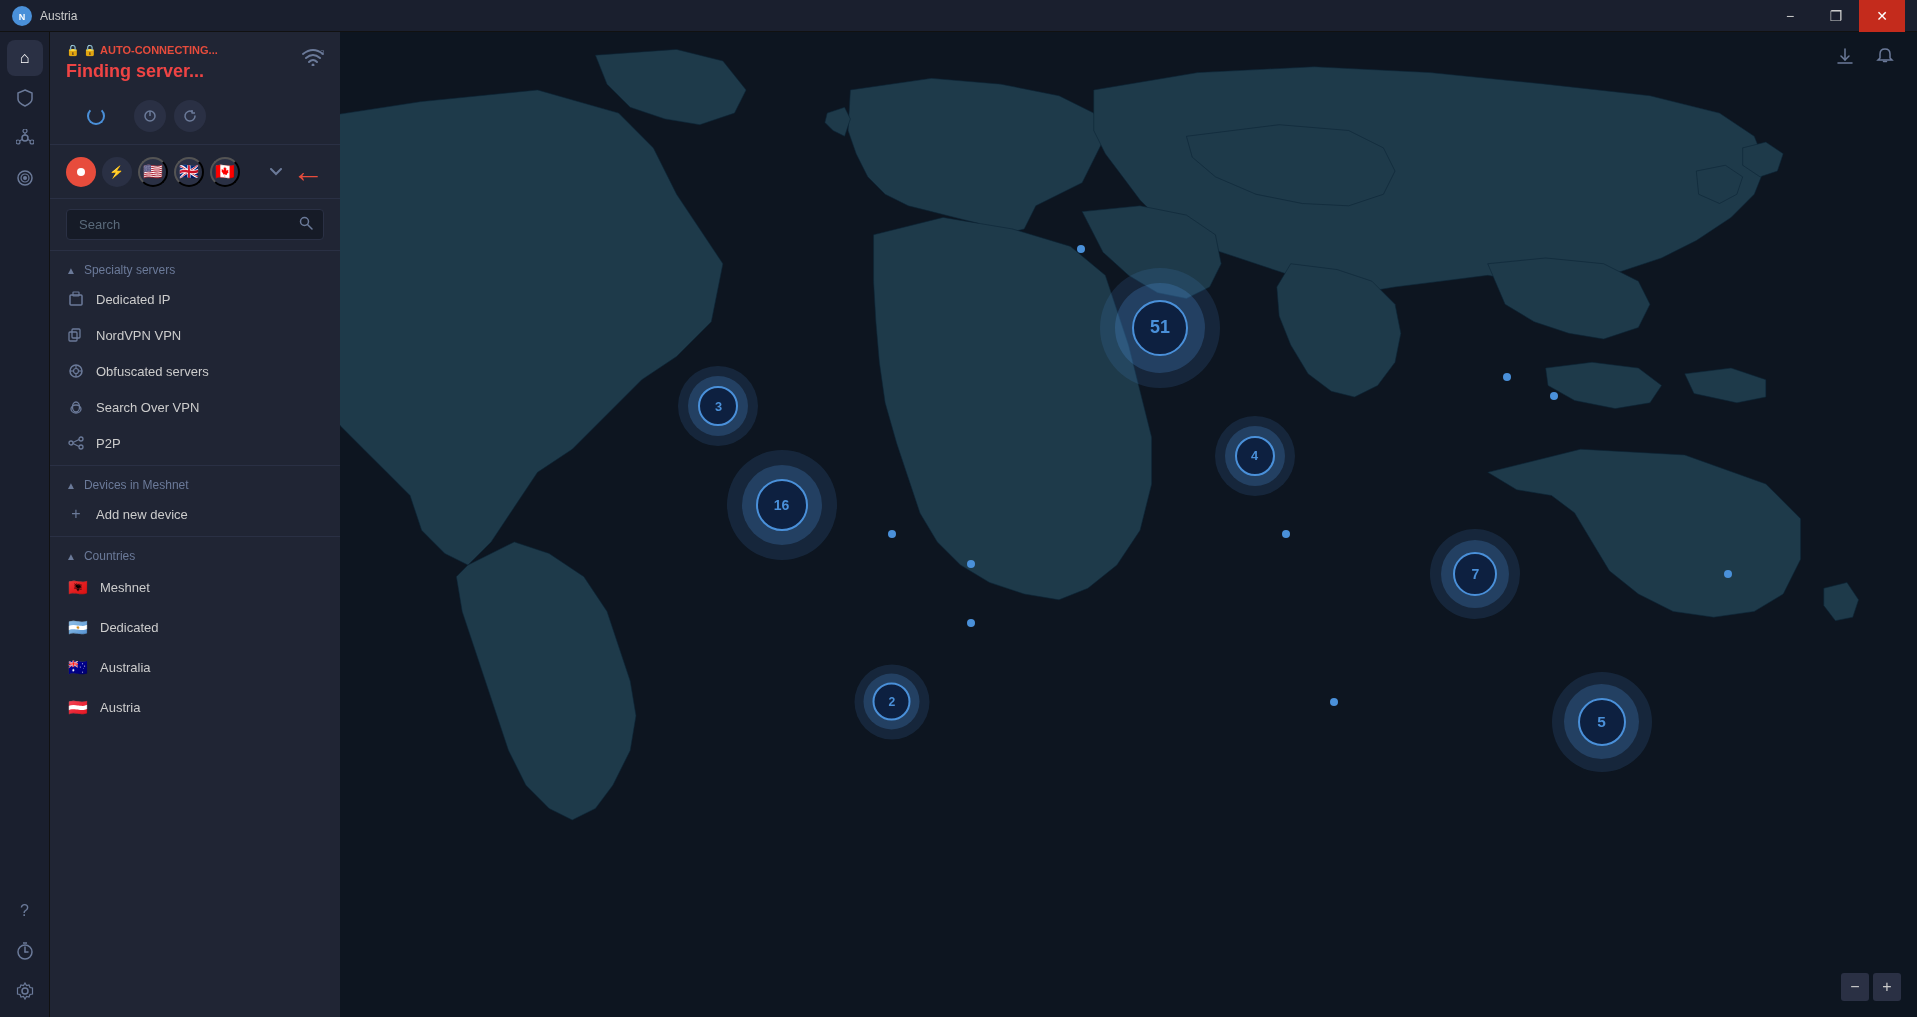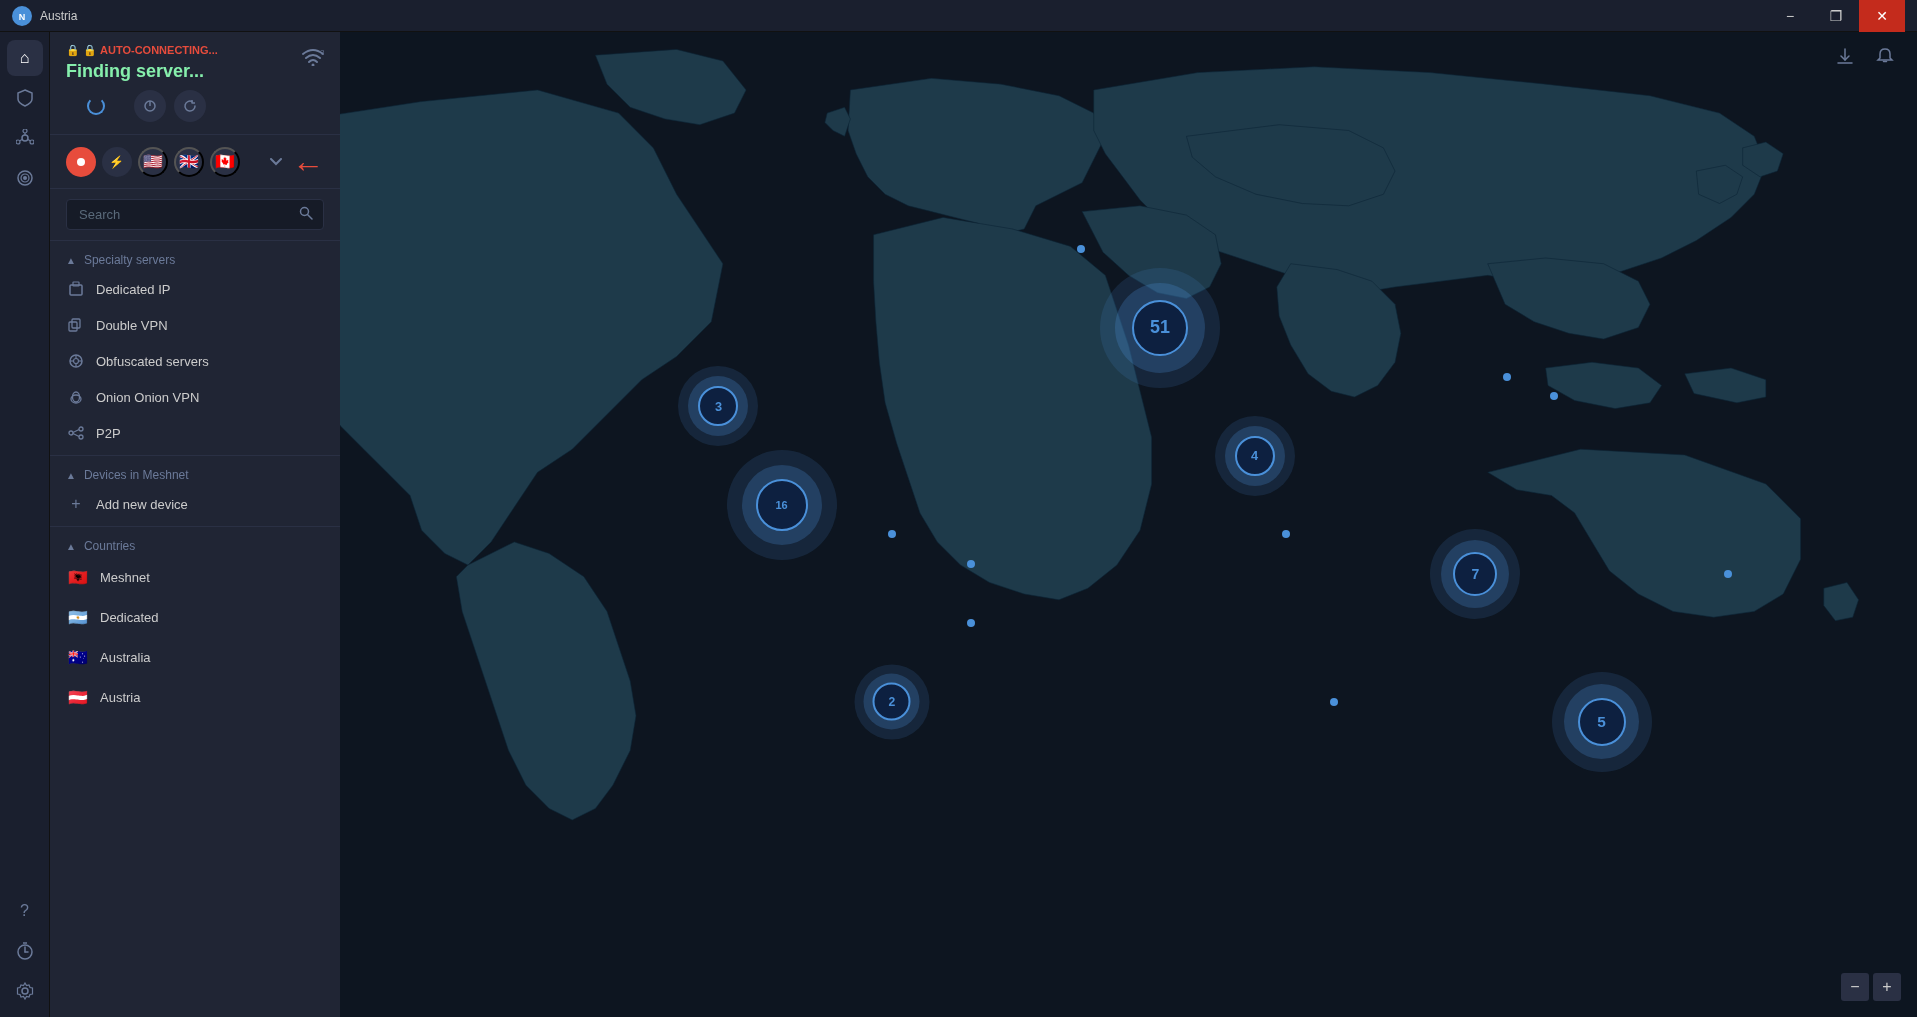--- a/index.html
+++ b/index.html
@@ -112,23 +112,24 @@
     .auto-connecting-label {
       color: #e74c3c;
       font-size: 11px;
       font-weight: 600;
       display: flex;
       align-items: center;
       gap: 4px;
       margin-bottom: 4px;
     }
     .finding-server {
-      color: #86efac;
+      color: #ef4444;
       font-size: 18px;
       font-weight: 600;
+      margin-bottom: 10px;
     }
     .connection-controls {
       display: flex;
       align-items: center;
       gap: 8px;
       margin-top: 8px;
     }
     .spinner {
       width: 60px;
       height: 28px;
@@ -557,21 +558,21 @@
         <span>Dedicated IP</span>
       </div>
 
       <div class="server-item">
         <span class="server-icon">
           <svg width="16" height="16" viewBox="0 0 16 16">
               <rect x="1" y="5" width="8" height="9" rx="1" fill="none" stroke="#6b7a99" stroke-width="1.3"></rect>
               <rect x="4" y="2" width="8" height="9" rx="1" fill="none" stroke="#6b7a99" stroke-width="1.3"></rect>
             </svg>
         </span>
-        <span>Double VPN</span>
+        <span>NordVPN VPN</span>
       </div>
 
       <div class="server-item">
         <span class="server-icon">
           <svg width="16" height="16" viewBox="0 0 16 16">
               <circle cx="8" cy="8" r="6" fill="none" stroke="#6b7a99" stroke-width="1.5"></circle>
               <circle cx="8" cy="8" r="2.5" fill="none" stroke="#6b7a99" stroke-width="1.2"></circle>
               <line x1="8" y1="2" x2="8" y2="5.5" stroke="#6b7a99" stroke-width="1.2"></line>
               <line x1="8" y1="10.5" x2="8" y2="14" stroke="#6b7a99" stroke-width="1.2"></line>
               <line x1="2" y1="8" x2="5.5" y2="8" stroke="#6b7a99" stroke-width="1.2"></line>
@@ -581,21 +582,21 @@
         <span>Obfuscated servers</span>
       </div>
 
       <div class="server-item">
         <span class="server-icon">
           <svg width="16" height="16" viewBox="0 0 16 16">
               <ellipse cx="8" cy="10" rx="5" ry="4" fill="none" stroke="#6b7a99" stroke-width="1.3"></ellipse>
               <ellipse cx="8" cy="8" rx="3.5" ry="5" fill="none" stroke="#6b7a99" stroke-width="1.3"></ellipse>
             </svg>
         </span>
-        <span>Onion Onion VPN</span>
+        <span>Search Over VPN</span>
       </div>
 
       <div class="server-item">
         <span class="server-icon">
           <svg width="16" height="16" viewBox="0 0 16 16">
               <circle cx="3" cy="8" r="2" fill="none" stroke="#6b7a99" stroke-width="1.3"></circle>
               <circle cx="13" cy="4" r="2" fill="none" stroke="#6b7a99" stroke-width="1.3"></circle>
               <circle cx="13" cy="12" r="2" fill="none" stroke="#6b7a99" stroke-width="1.3"></circle>
               <line x1="5" y1="7.5" x2="11" y2="4.5" stroke="#6b7a99" stroke-width="1.2"></line>
               <line x1="5" y1="8.5" x2="11" y2="11.5" stroke="#6b7a99" stroke-width="1.2"></line>
@@ -707,21 +708,21 @@
         <div class="cluster-inner" style="width:60px; height:60px;">
           <div class="cluster-core" style="width:40px; height:40px; font-size:12.8px;">
             3
           </div>
         </div>
       </div>
     </div>
         <div class="map-cluster" style="left: 28%; top: 48%;">
       <div class="cluster-outer" style="width:110px; height:110px;">
         <div class="cluster-inner" style="width:80px; height:80px;">
-          <div class="cluster-core" style="width:52px; height:52px; font-size:11px;">
+          <div class="cluster-core" style="width:52px; height:52px; font-size:14px;">
             16
           </div>
         </div>
       </div>
     </div>
         <div class="map-cluster" style="left: 52%; top: 30%;">
       <div class="cluster-outer" style="width:120px; height:120px;">
         <div class="cluster-inner" style="width:90px; height:90px;">
           <div class="cluster-core" style="width:56px; height:56px; font-size:17.92px;">
             51

